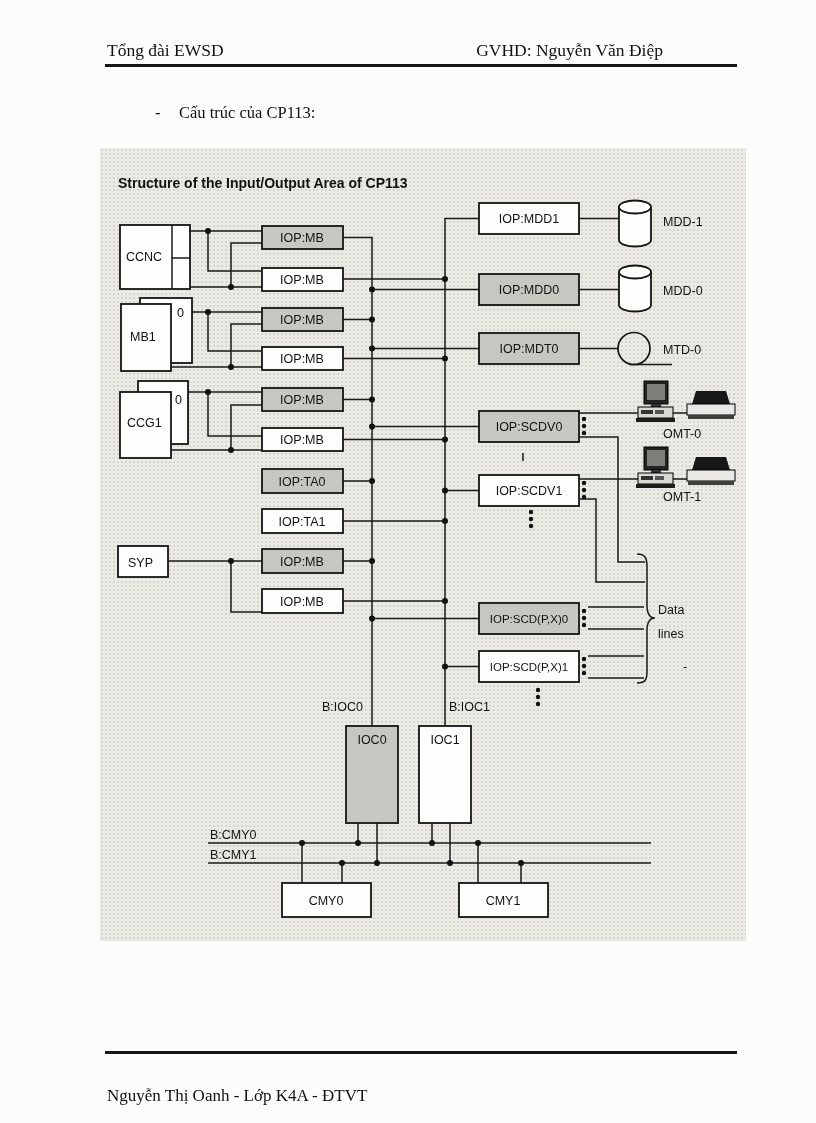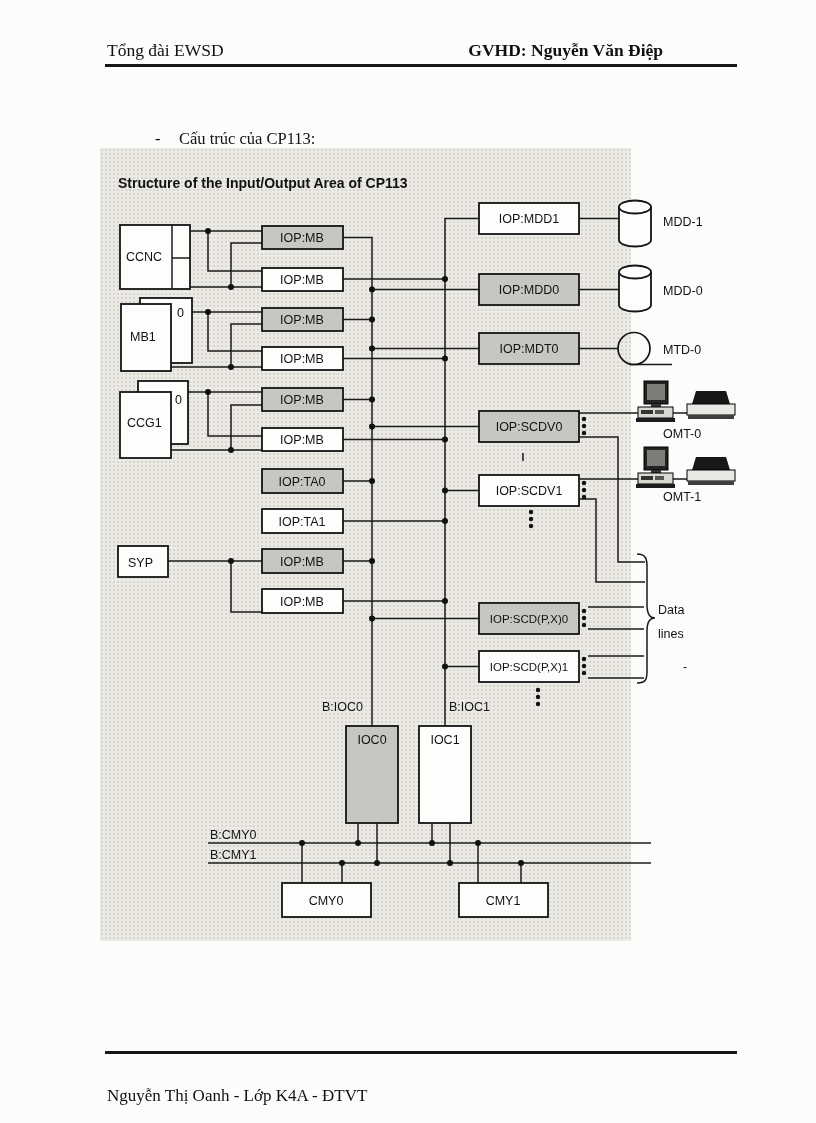--- a/index.html
+++ b/index.html
@@ -1,43 +1,43 @@
 <!DOCTYPE html>
 <html><head>
 <meta charset="utf-8">
 <style>
   html,body{margin:0;padding:0;background:#ffffff;}
   .page{position:relative;width:816px;height:1123px;background:#fcfcfa;overflow:hidden;
         font-family:"Liberation Serif","DejaVu Serif",serif;color:#111;}
   .hdr{position:absolute;left:107px;top:40px;width:596px;display:flex;justify-content:space-between;
        font-size:17.5px;}
   .hdr-rule{position:absolute;left:105px;top:64px;width:632px;height:3px;background:#161616;}
-  .intro{position:absolute;left:155px;top:103px;font-size:16.5px;margin-top:26px;}
+  .intro{position:absolute;left:155px;top:103px;font-size:16.5px;}
   .intro .marker{display:inline-block;width:24px;}
-  .diagram{position:absolute;left:100px;top:148px;width:531px;height:793px;background-color:#eceae5;
+  .diagram{position:absolute;left:100px;top:148px;width:646px;height:793px;background-color:#eceae5;
            background-image:radial-gradient(#d7d5cd 0.8px, rgba(0,0,0,0) 0.9px);background-size:4px 4px;text-align:center;}
   .ftr-rule{position:absolute;left:105px;top:1051px;width:632px;height:3px;background:#161616;}
   .ftr{position:absolute;left:107px;top:1058px;font-size:17px;margin-top:28px;}
   svg{display:block;}
   .w{stroke:#1a1a1a;stroke-width:1.5;fill:none;}
   .bx{fill:#fdfdfb;stroke:#141414;stroke-width:1.8;}
   .bs{fill:#c7c6c1;stroke:#141414;stroke-width:1.8;}
   .t{font-family:"Liberation Sans","DejaVu Sans",sans-serif;fill:#121212;font-size:12.5px;}
   .tc{text-anchor:middle;}
   .tt{font-weight:bold;font-size:14px;}
   .jd{fill:#111;}
 </style>
 </head>
 <body>
 
 <div class="page">
 
   <div class="hdr">
     <span>Tổng đài EWSD</span>
-    <span style="padding-right:40px;font-weight:bold;">GVHD: Nguyễn Văn Điệp</span>
+    <span style="padding-right:40px;">GVHD: Nguyễn Văn Điệp</span>
   </div>
   <div class="hdr-rule"></div>
 
   <div class="intro">
     <span class="marker">-</span><span>Cấu trúc của CP113:</span>
   </div>
 
   <div class="diagram">
   <svg width="646" height="793" viewBox="0 0 646 793" xmlns="http://www.w3.org/2000/svg">
 

